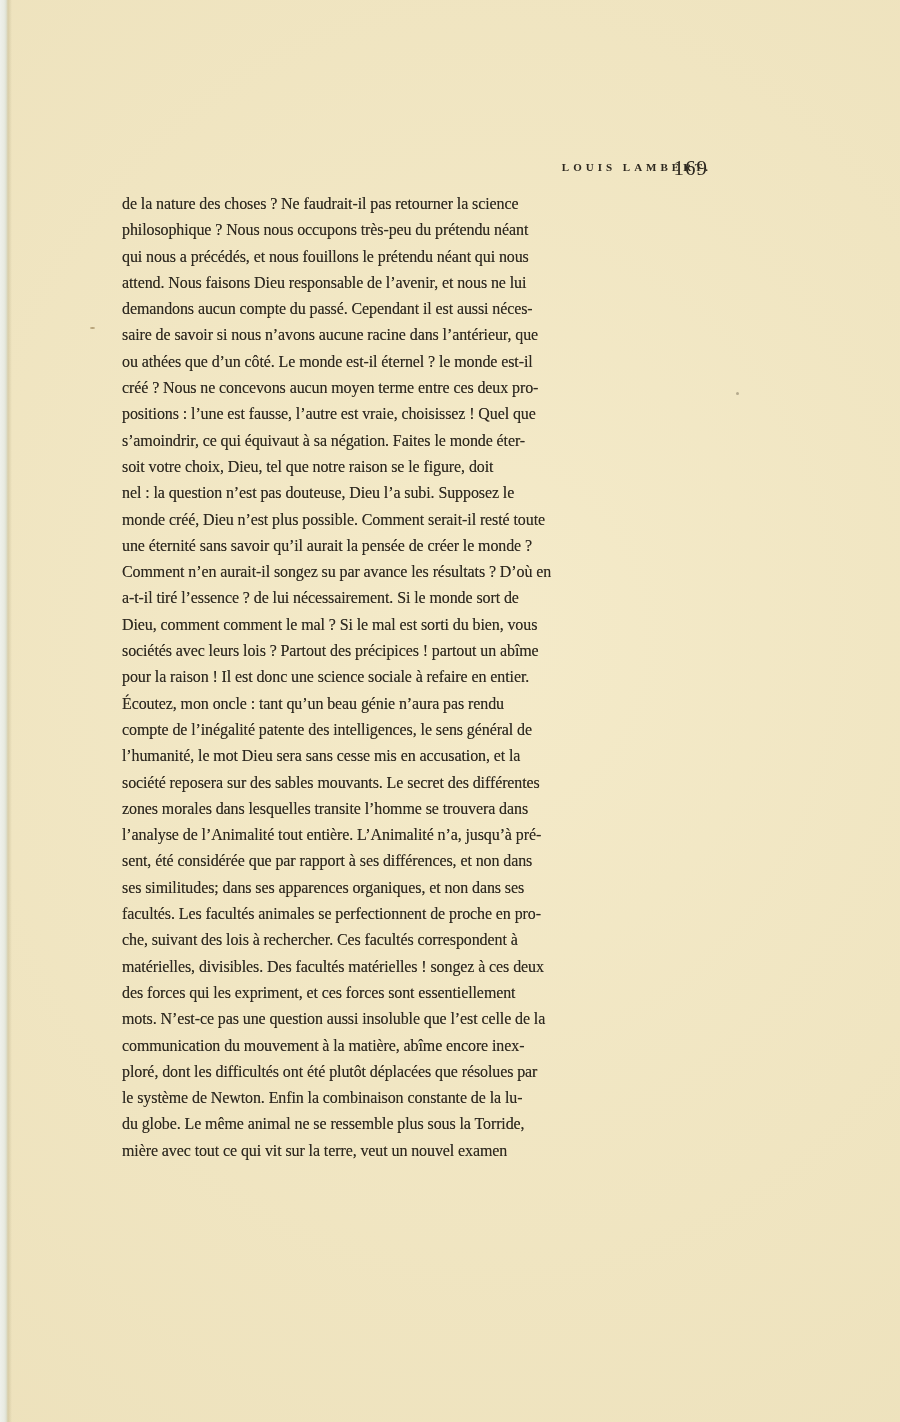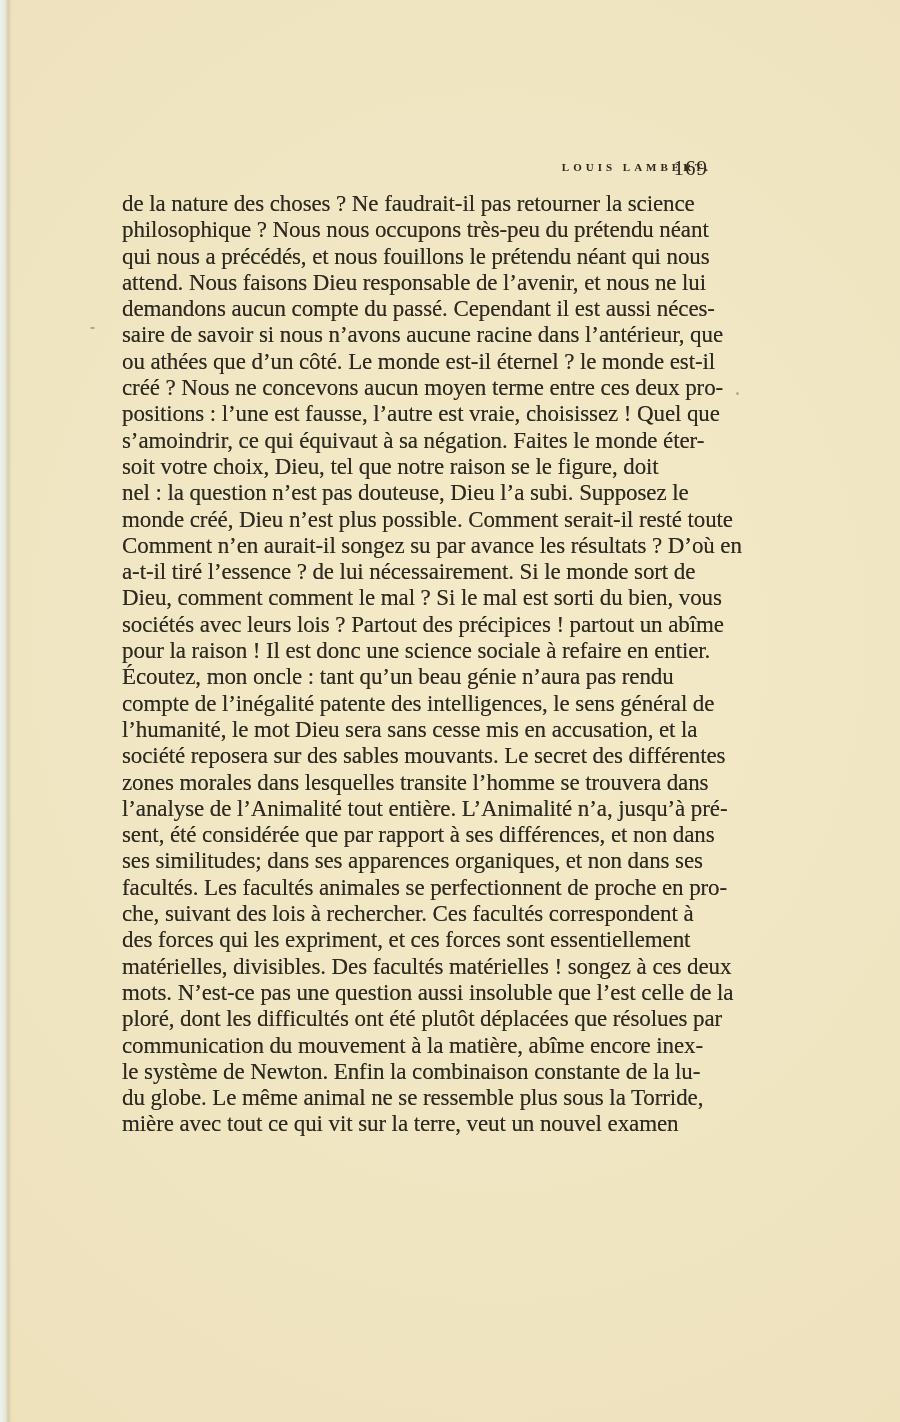--- a/index.html
+++ b/index.html
@@ -67,21 +67,21 @@
 
   .text-block {
     position: absolute;
     left: 122px;
     top: 191px;
     width: 590px;
   }
   .text-line {
     height: 26.3px;
     line-height: 26.3px;
-    font-size: 23px;
+    font-size: 16px;
     letter-spacing: -0.1px;
     white-space: nowrap;
     text-align: justify;
     text-align-last: justify;
     color: var(--ink, #2e2920);
     
     text-shadow: 0 0 0.4px rgba(46,41,32,0.55);
   }
   
   .text-line::after { content: ""; display: inline-block; width: 100%; }
@@ -108,37 +108,38 @@
       <div class="text-line">attend. Nous faisons Dieu responsable de l’avenir, et nous ne lui</div>
       <div class="text-line">demandons aucun compte du passé. Cependant il est aussi néces-</div>
       <div class="text-line">saire de savoir si nous n’avons aucune racine dans l’antérieur, que</div>
       <div class="text-line">ou athées que d’un côté. Le monde est-il éternel ? le monde est-il</div>
       <div class="text-line">créé ? Nous ne concevons aucun moyen terme entre ces deux pro-</div>
       <div class="text-line">positions : l’une est fausse, l’autre est vraie, choisissez ! Quel que</div>
       <div class="text-line">s’amoindrir, ce qui équivaut à sa négation. Faites le monde éter-</div>
       <div class="text-line">soit votre choix, Dieu, tel que notre raison se le figure, doit</div>
       <div class="text-line">nel : la question n’est pas douteuse, Dieu l’a subi. Supposez le</div>
       <div class="text-line">monde créé, Dieu n’est plus possible. Comment serait-il resté toute</div>
+      <div class="text-line">une éternité sans savoir qu’il aurait la pensée de créer le monde ?</div>
       <div class="text-line">Comment n’en aurait-il songez su par avance les résultats ? D’où en</div>
       <div class="text-line">a-t-il tiré l’essence ? de lui nécessairement. Si le monde sort de</div>
       <div class="text-line">Dieu, comment comment le mal ? Si le mal est sorti du bien, vous</div>
       <div class="text-line">sociétés avec leurs lois ? Partout des précipices ! partout un abîme</div>
       <div class="text-line">pour la raison ! Il est donc une science sociale à refaire en entier.</div>
       <div class="text-line">Écoutez, mon oncle : tant qu’un beau génie n’aura pas rendu</div>
       <div class="text-line">compte de l’inégalité patente des intelligences, le sens général de</div>
       <div class="text-line">l’humanité, le mot Dieu sera sans cesse mis en accusation, et la</div>
       <div class="text-line">société reposera sur des sables mouvants. Le secret des différentes</div>
       <div class="text-line">zones morales dans lesquelles transite l’homme se trouvera dans</div>
       <div class="text-line">l’analyse de l’Animalité tout entière. L’Animalité n’a, jusqu’à pré-</div>
       <div class="text-line">sent, été considérée que par rapport à ses différences, et non dans</div>
       <div class="text-line">ses similitudes; dans ses apparences organiques, et non dans ses</div>
       <div class="text-line">facultés. Les facultés animales se perfectionnent de proche en pro-</div>
       <div class="text-line">che, suivant des lois à rechercher. Ces facultés correspondent à</div>
+      <div class="text-line">matérielles, divisibles. Des facultés matérielles ! songez à ces deux</div>
       <div class="text-line">des forces qui les expriment, et ces forces sont essentiellement</div>
-      <div class="text-line">matérielles, divisibles. Des facultés matérielles ! songez à ces deux</div>
       <div class="text-line">mots. N’est-ce pas une question aussi insoluble que l’est celle de la</div>
+      <div class="text-line">communication du mouvement à la matière, abîme encore inex-</div>
       <div class="text-line">ploré, dont les difficultés ont été plutôt déplacées que résolues par</div>
-      <div class="text-line">communication du mouvement à la matière, abîme encore inex-</div>
       <div class="text-line">le système de Newton. Enfin la combinaison constante de la lu-</div>
       <div class="text-line">du globe. Le même animal ne se ressemble plus sous la Torride,</div>
       <div class="text-line">mière avec tout ce qui vit sur la terre, veut un nouvel examen</div>
     </div>
 </div>
 
 </body></html>

